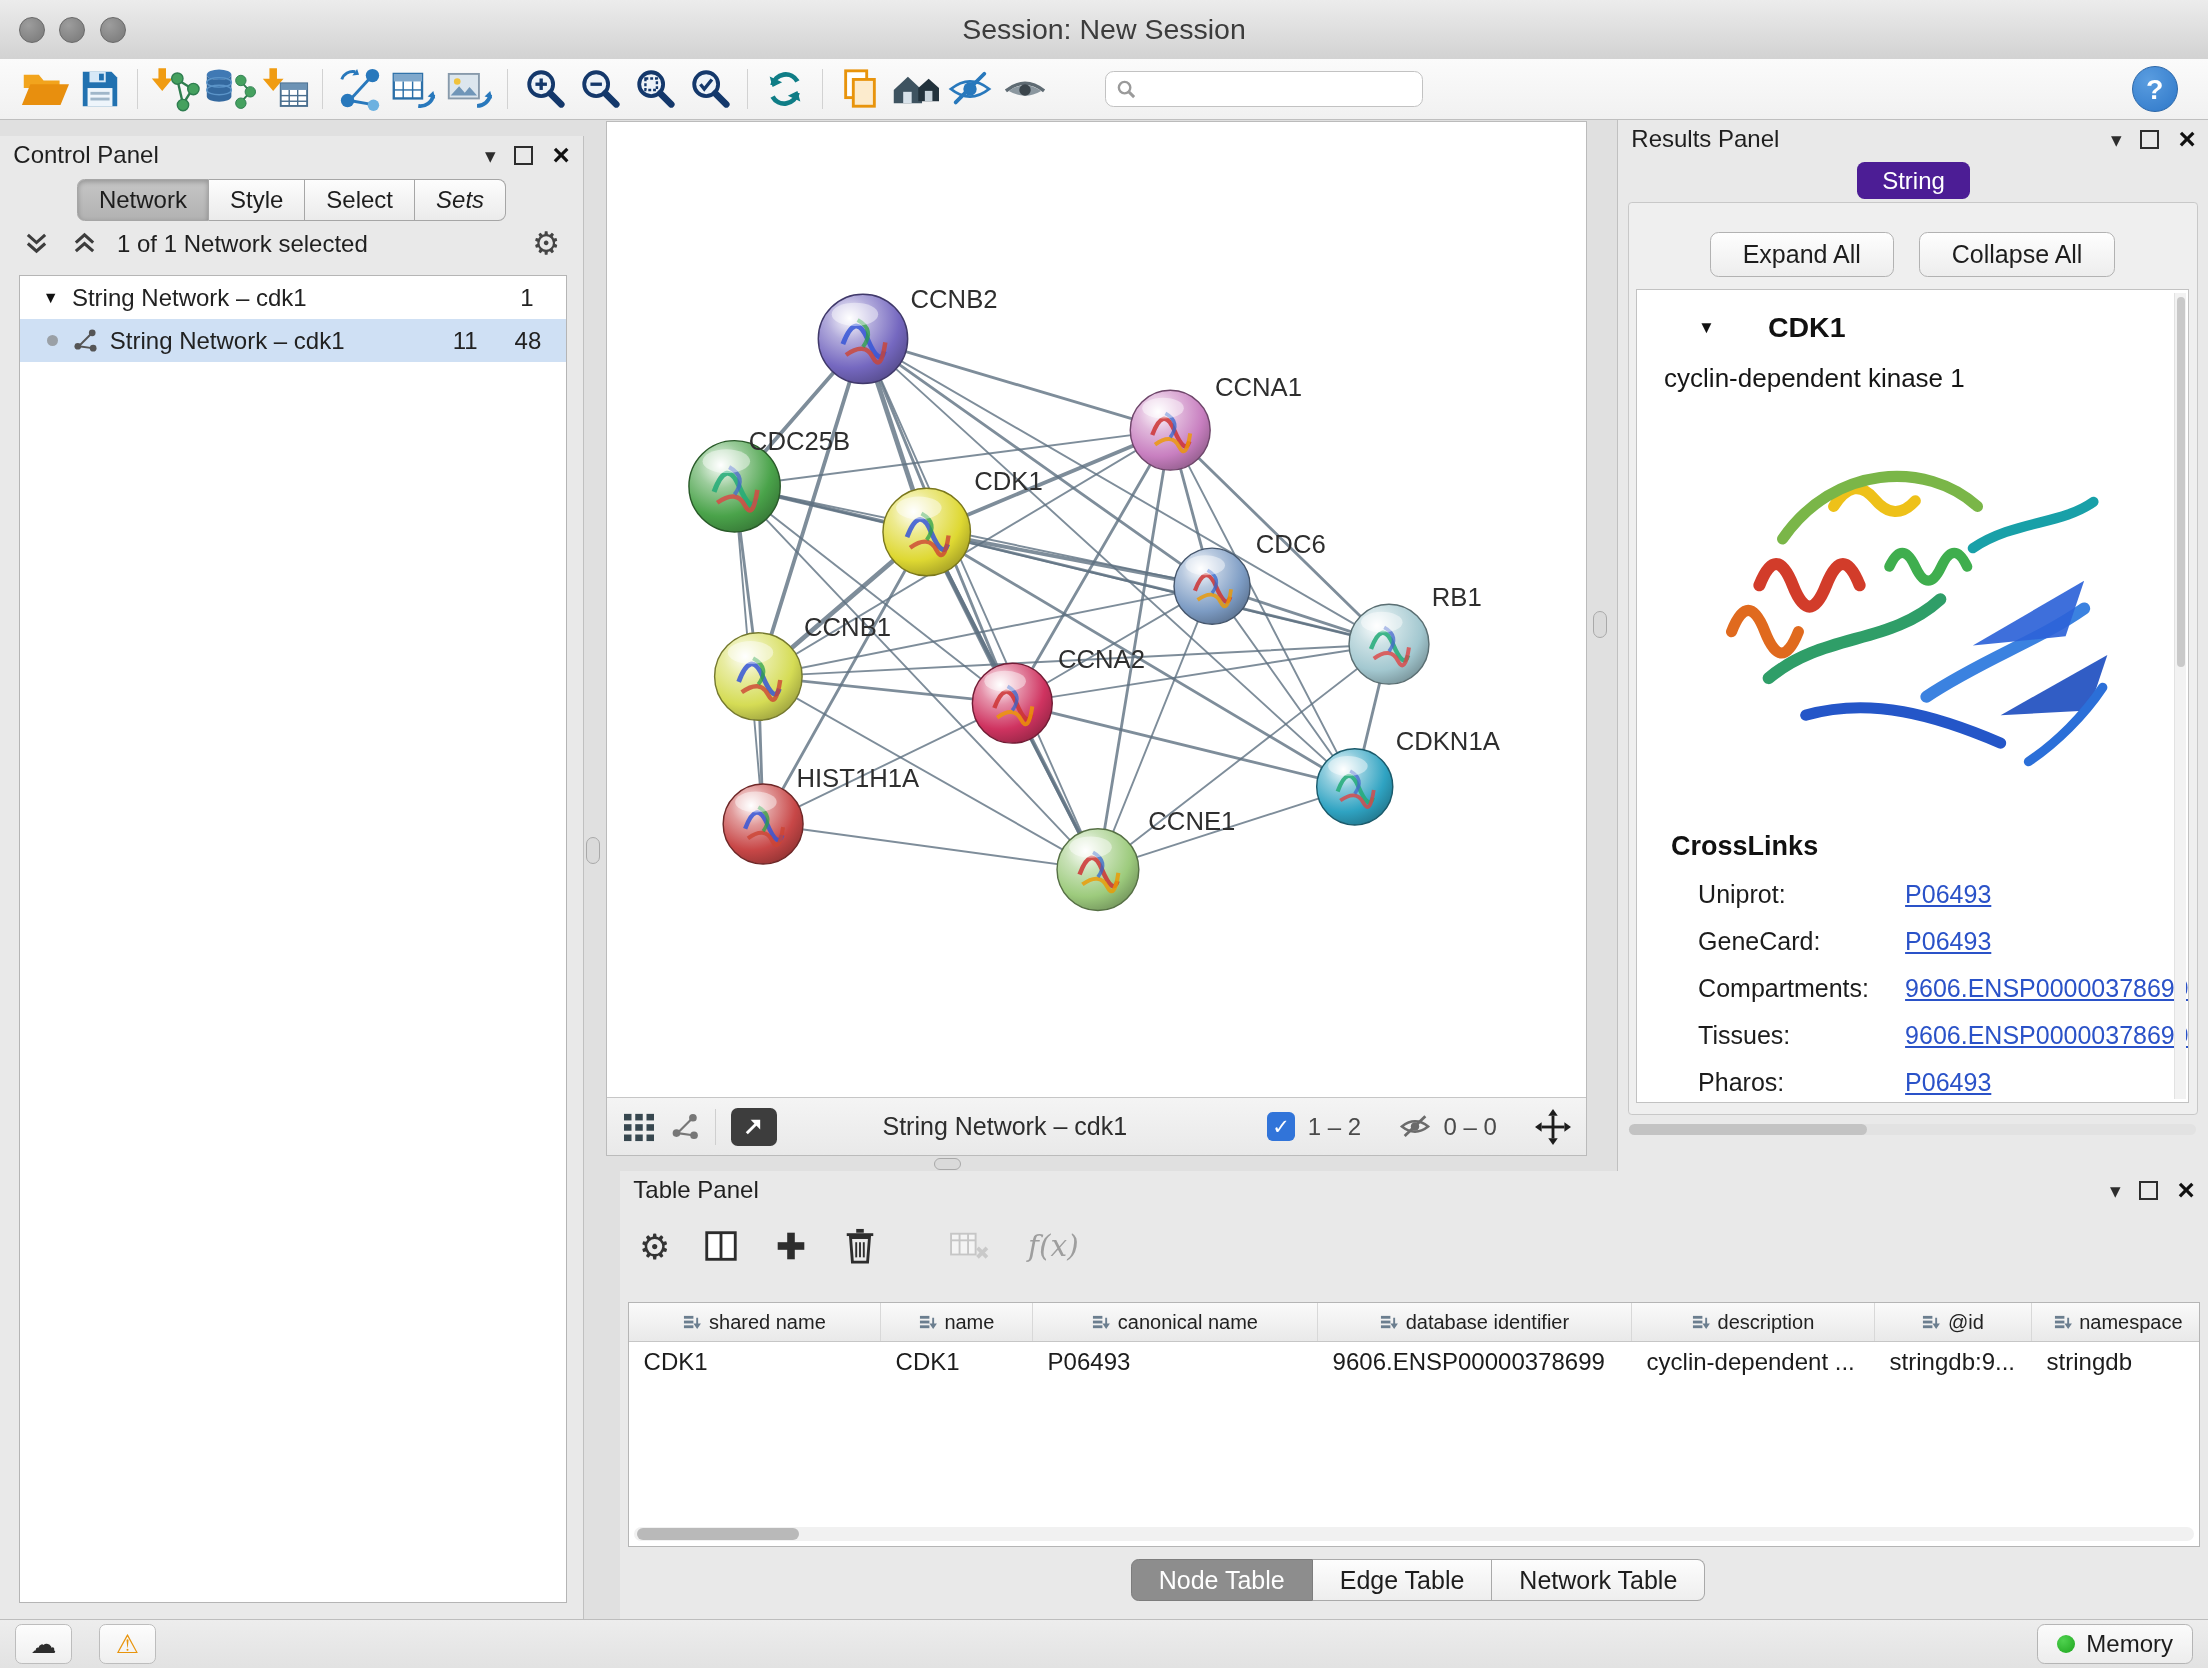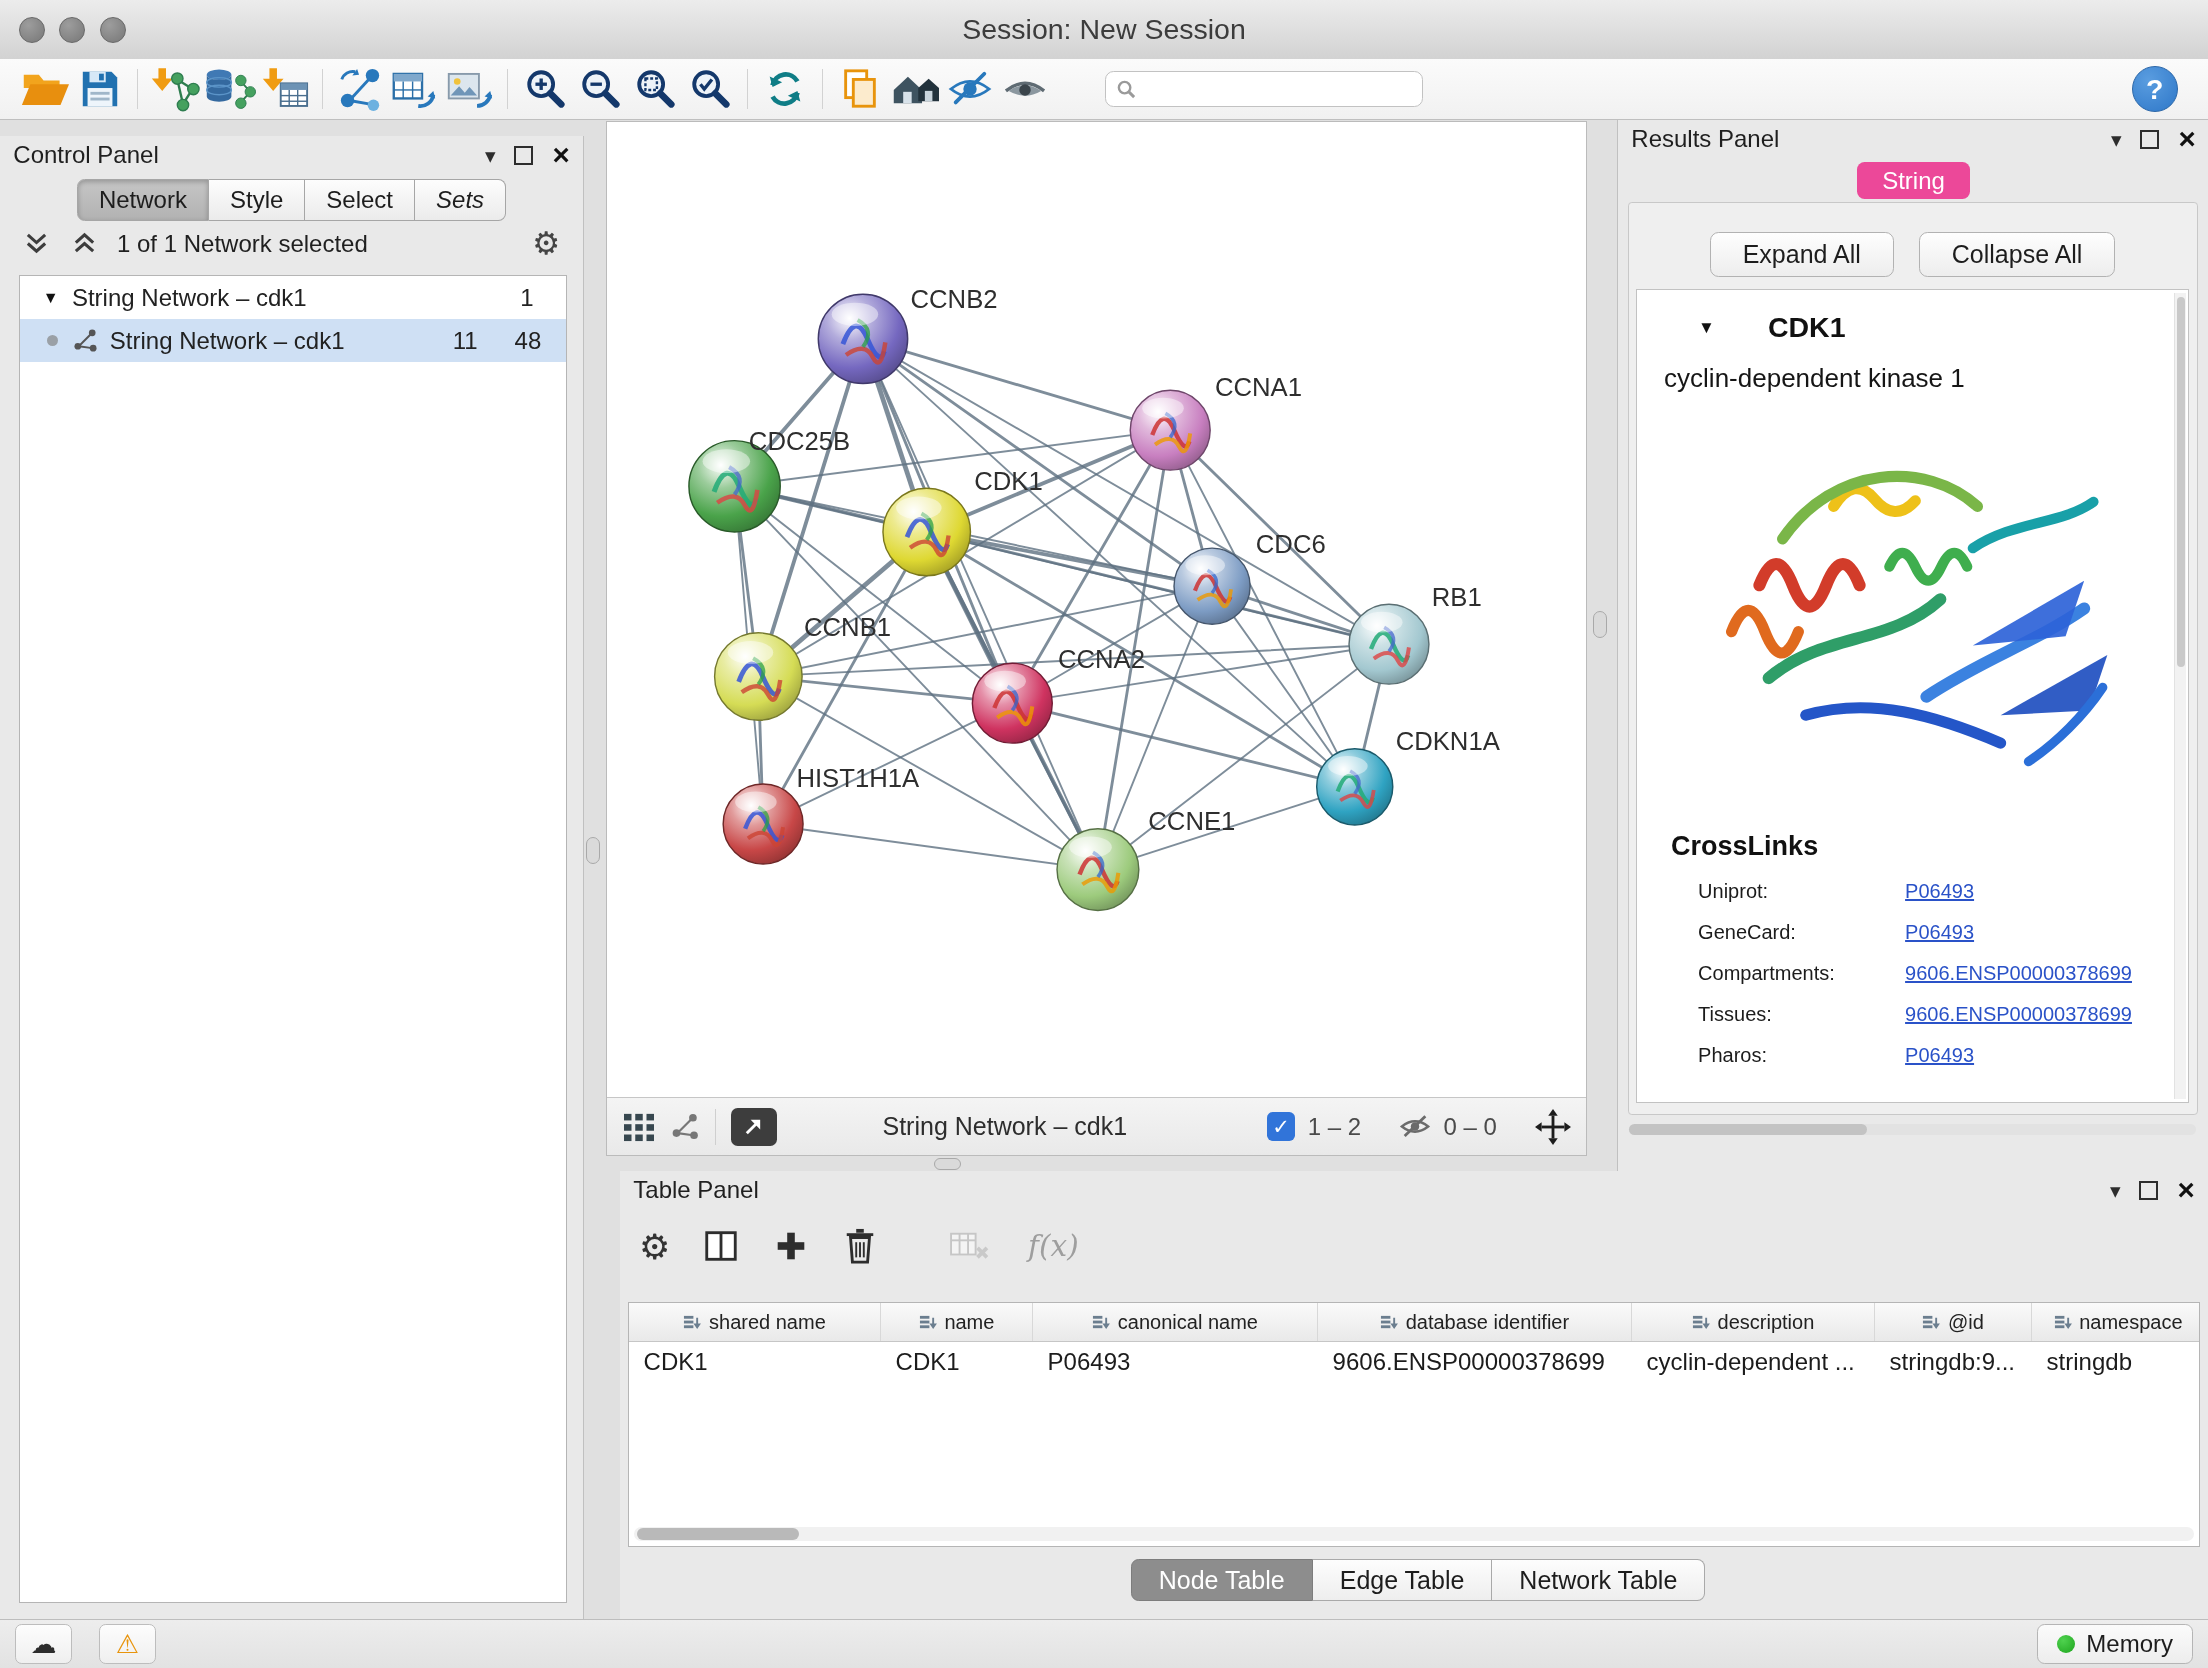--- a/index.html
+++ b/index.html
@@ -70,34 +70,34 @@
 .net-name{font-size:25px;color:#2d2d2d;margin-left:91px;}
 .net-right{margin-left:auto;display:flex;align-items:center;gap:12.4px;}
 .check-box{width:28.5px;height:28.5px;border-radius:5.7px;background:#3174d9;display:flex;align-items:center;justify-content:center;
   color:#fff;font-size:21px;}
 .count-txt{font-size:24px;color:#4a4a4a;}
 .gap-m{width:13.3px;}
 
 
 .results-panel{position:absolute;left:1617px;top:120px;width:592px;height:1051px;background:#e9e9e9;
   border-left:1px solid #c0c0c0;box-sizing:border-box;}
-.rp-badge{display:block;margin:3.8px auto 0;width:fit-content;background:#ec4899;color:#fff;font-size:24px;
+.rp-badge{display:block;margin:3.8px auto 0;width:fit-content;background:#4c1d95;color:#fff;font-size:24px;
   padding:4.8px 25px;border-radius:7.6px;}
 .rp-box{position:absolute;left:9.5px;right:11.4px;top:82px;height:911px;background:#efefef;border:1px solid #c8c8c8;border-radius:3.8px;}
 .rp-buttons{display:flex;justify-content:center;gap:25px;margin-top:28.5px;}
 .rp-btn{height:43px;padding:0 32px;display:flex;align-items:center;font-size:25px;color:#1d1d1d;
   background:linear-gradient(#fefefe,#ededed);border:1px solid #b2b2b2;border-radius:8.6px;}
 .rp-card{position:absolute;left:7.6px;right:7.6px;top:86px;bottom:11.4px;background:#fff;border:1px solid #c2c2c2;overflow:hidden;}
 .rp-card-head{display:flex;align-items:center;padding:21px 0 0 61px;gap:53px;}
 .rp-card-head .tri{font-size:17px;color:#111;}
 .rp-gene{font-size:28.5px;font-weight:bold;color:#111;}
 .rp-desc{font-size:26px;color:#161616;padding:19px 0 0 27px;}
 .rp-protein{display:block;margin:15px auto 0;}
 .rp-xl-title{font-size:27px;font-weight:bold;padding:23px 0 0 34px;color:#111;}
-.xrow{display:flex;padding-left:61px;margin-top:18px;font-size:20px;}
+.xrow{display:flex;padding-left:61px;margin-top:18px;font-size:25px;}
 .xlabel{width:207px;color:#1c1c1c;flex:none;}
 .xval{color:#2a52c8;text-decoration:underline;cursor:pointer;white-space:nowrap;}
 .rp-card-scroll{position:absolute;right:1.9px;top:2.9px;bottom:2.9px;width:11.4px;background:#f2f2f2;border-left:1px solid #e2e2e2;}
 .rp-card-thumb{position:absolute;right:1px;top:3.8px;width:8.6px;height:46%;background:#c9c9c9;border-radius:4.8px;}
 .rp-hscroll{position:absolute;left:11.4px;right:13.3px;top:1004px;height:11.4px;background:#e2e2e2;border-radius:5.7px;}
 .rp-hthumb{width:42%;height:100%;background:#c3c3c3;border-radius:5.7px;}
 
 
 .table-panel{position:absolute;left:620px;top:1171px;width:1588px;height:448px;background:#e9e9e9;box-sizing:border-box;}
 .tp-toolbar{display:flex;align-items:center;padding:9.5px 0 0 19px;gap:32px;height:55px;}

